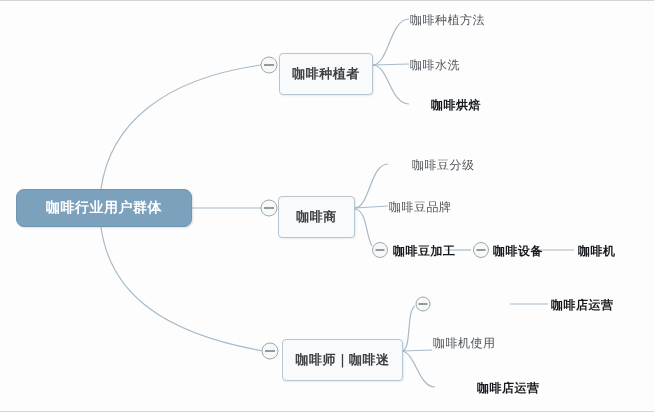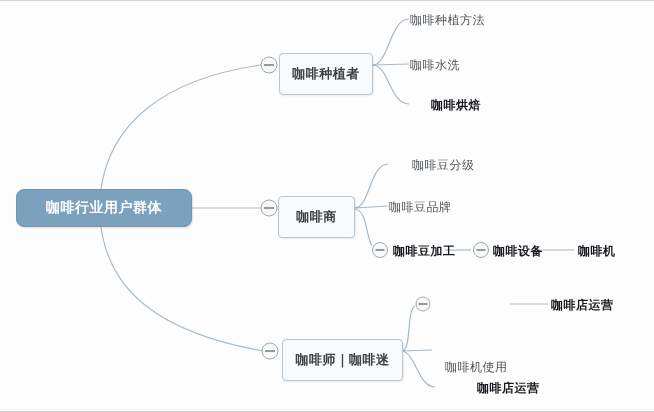--- a/index.html
+++ b/index.html
@@ -116,16 +116,16 @@
   <span class="leaf" style="left:410px;top:64px;">咖啡水洗</span>
   <span class="leaf bold" style="left:410px;top:104px;margin-left:21px;">咖啡烘焙</span>
 
   <span class="leaf" style="left:412px;top:164px;">咖啡豆分级</span>
   <span class="leaf" style="left:389px;top:206px;">咖啡豆品牌</span>
   <span class="leaf bold" style="left:393px;top:250px;">咖啡豆加工</span>
   <span class="leaf bold" style="left:493px;top:250px;">咖啡设备</span>
   <span class="leaf bold" style="left:578px;top:250px;">咖啡机</span>
 
   <span class="leaf bold" style="left:551px;top:304px;">咖啡店运营</span>
-  <span class="leaf" style="left:433px;top:366px;margin-left:12px;">咖啡机使用</span>
+  <span class="leaf" style="left:433px;top:342px;">咖啡机使用</span>
   <span class="leaf bold" style="left:437px;top:387px;padding-left:40px;">咖啡店运营</span>
 
 </div>
 
 </body></html>

